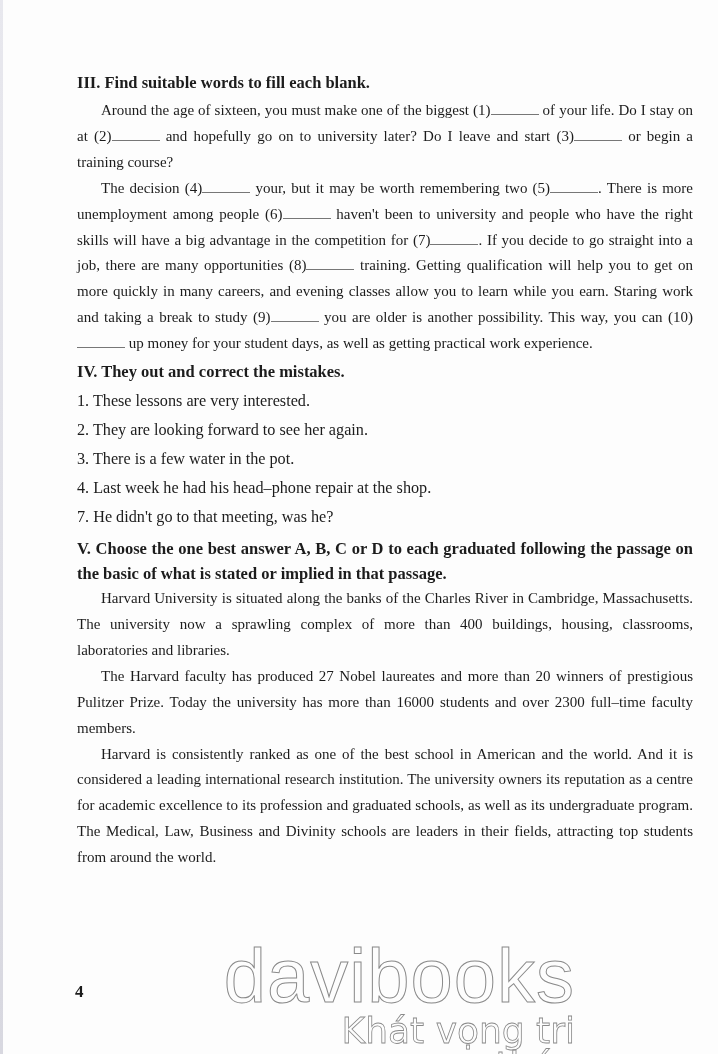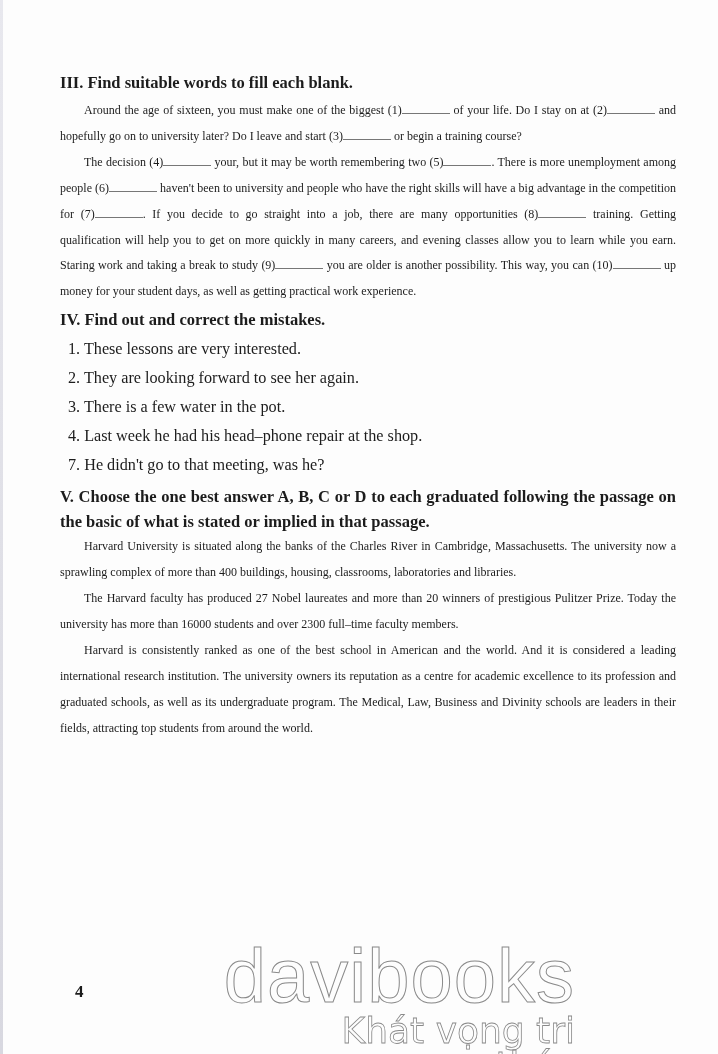--- a/index.html
+++ b/index.html
@@ -1,28 +1,28 @@
 <!DOCTYPE html>
 <html><head>
 <meta charset="utf-8">
 <style>
   html, body { margin:0; padding:0; }
   body {
     width:718px; height:1054px; background:#fdfdfd; overflow:hidden; position:relative;
     font-family:"Liberation Serif", "DejaVu Serif", serif; color:#1c1c1c;
   }
   .left-edge { position:absolute; left:0; top:0; width:3px; height:1054px; background:linear-gradient(#e8e8ee,#d8d8e0); }
-  .content { position:absolute; left:60px; top:70px; width:616px; }
+  .content { position:absolute; left:77px; top:70px; width:616px; }
   .heading { font-weight:bold; font-size:16.5px; line-height:26px; margin:0; }
-  .para { font-size:12px; line-height:25.9px; margin:0; text-align:justify; text-indent:24px; }
+  .para { font-size:15px; line-height:25.9px; margin:0; text-align:justify; text-indent:24px; }
   .blank { display:inline-block; width:48px; border-bottom:1px solid #777; height:12px; vertical-align:baseline; }
   .list-item { font-size:16.2px; line-height:29px; margin:0; }
   #sec3 { margin-bottom:2px; }
   #sec4-head { margin-top:2px; }
-  #sec4-list { margin:2px 0 4px 8px; }
+  #sec4-list { margin:2px 0 4px 0; }
   .sec5-head { text-align:justify; line-height:25px; }
   .para + .para.gap { }
   .page-number { position:absolute; left:75px; top:982px; font-weight:bold; font-size:17px; }
   .watermark { position:absolute; left:155px; top:938px; width:420px; text-align:right; pointer-events:none; }
   .wm-brand { font-family:"Liberation Sans", sans-serif; font-size:76px; line-height:76px; color:transparent; -webkit-text-stroke:1px #8a8a8a; letter-spacing:1px; }
   .wm-slogan { font-family:"DejaVu Sans", sans-serif; font-size:36px; line-height:34px; color:transparent; -webkit-text-stroke:0.8px #8a8a8a; margin-left:110px; }
 </style>
 </head>
 <body>
 
@@ -39,21 +39,21 @@
   </p>
   <p class="para gap">
     <span>The decision (4)</span><span class="blank"></span>
     <span> your, but it may be worth remembering two (5)</span><span class="blank"></span><span>. There is more unemployment among people (6)</span><span class="blank"></span>
     <span> haven't been to university and people who have the right skills will have a big advantage in the competition for (7)</span><span class="blank"></span><span>. If you decide to go straight into a job, there are many opportunities (8)</span><span class="blank"></span>
     <span> training. Getting qualification will help you to get on more quickly in many careers, and evening classes allow you to learn while you earn. Staring work and taking a break to study (9)</span><span class="blank"></span>
     <span> you are older is another possibility. This way, you can (10)</span><span class="blank"></span>
     <span> up money for your student days, as well as getting practical work experience.</span>
   </p>
 
-  <p class="heading" id="sec4-head">IV. Find out and correct the mistakes.</p>
+  <p class="heading" id="sec4-head">IV. They out and correct the mistakes.</p>
   <div id="sec4-list">
     <p class="list-item">1. These lessons are very interested.</p>
     <p class="list-item">2. They are looking forward to see her again.</p>
     <p class="list-item">3. There is a few water in the pot.</p>
     <p class="list-item">4. Last week he had his head–phone repair at the shop.</p>
     <p class="list-item">7. He didn't go to that meeting, was he?</p>
   </div>
 
   <p class="heading sec5-head">V. Choose the one best answer A, B, C or D to each graduated following the passage on the basic of what is stated or implied in that passage.</p>
   <p class="para">Harvard University is situated along the banks of the Charles River in Cambridge, Massachusetts. The university now a sprawling complex of more than 400 buildings, housing, classrooms, laboratories and libraries.</p>

